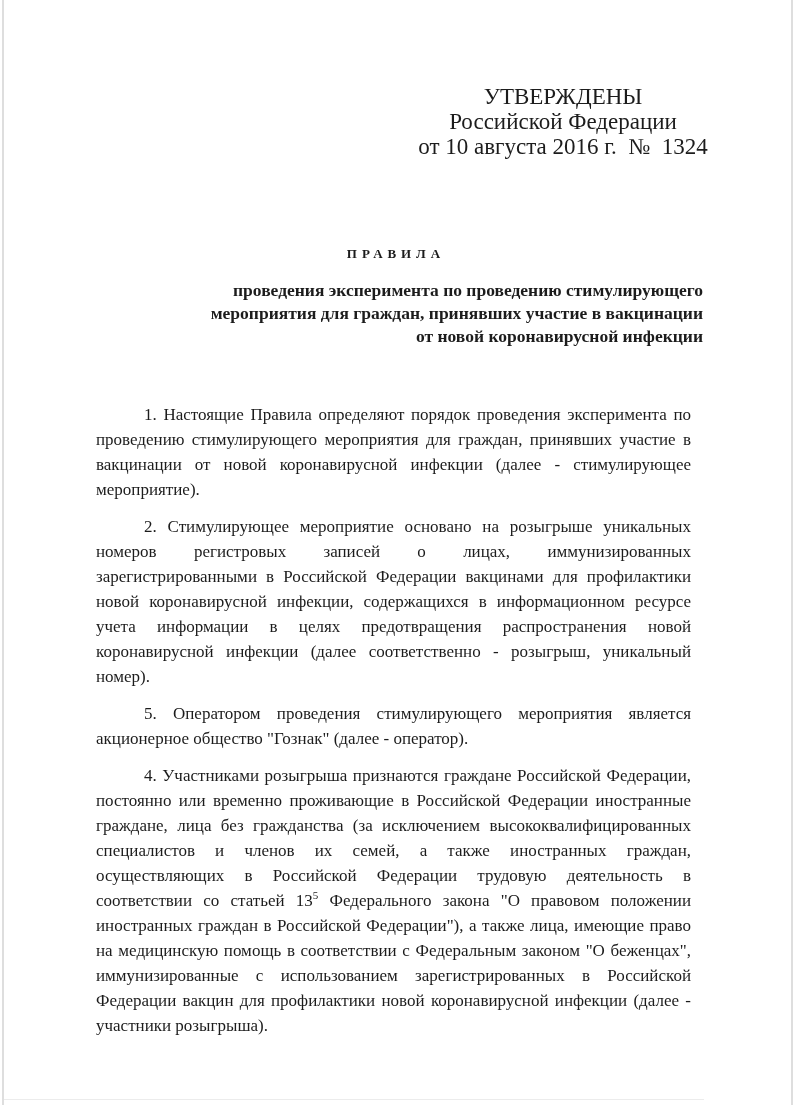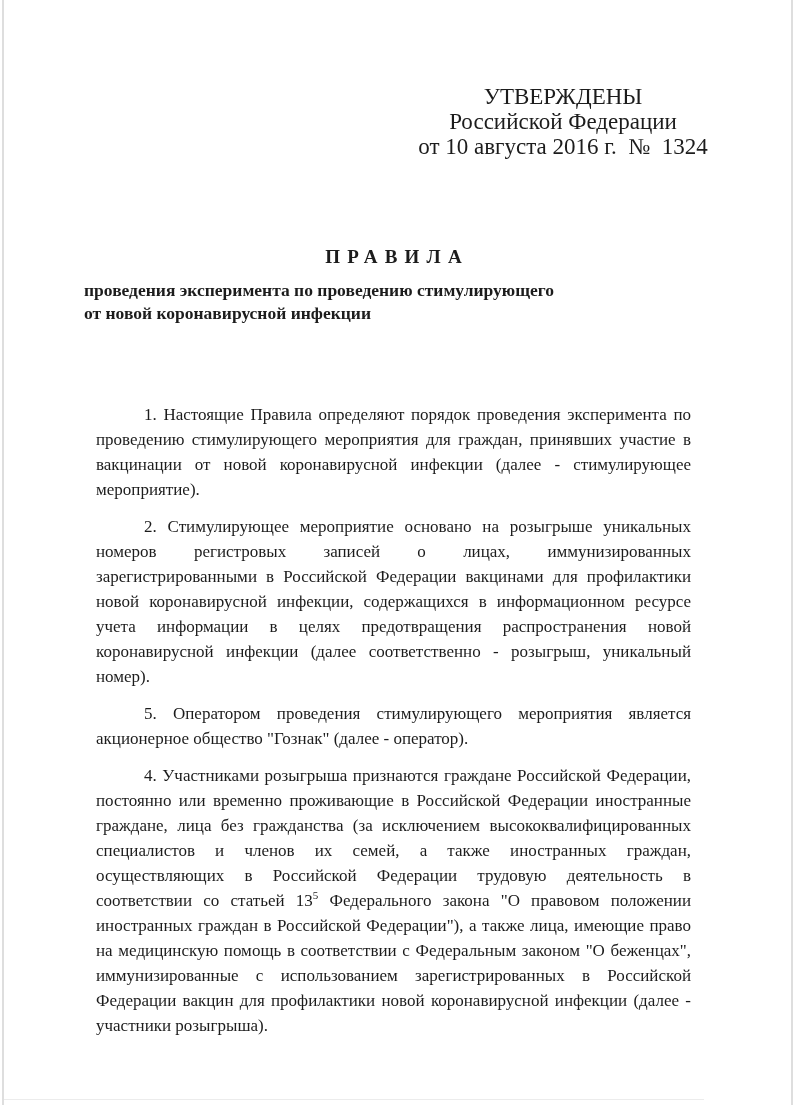--- a/index.html
+++ b/index.html
@@ -39,30 +39,30 @@
     line-height: 25px;
   }
   .approval-line { white-space: pre-wrap; }
   .doc-title {
     position: absolute;
     top: 246px;
     left: 84px;
     width: 619px;
     text-align: center;
     font-weight: bold;
-    font-size: 19px;
+    font-size: 13px;
     letter-spacing: 0.38em;
     text-indent: 0.38em; 
   }
   .doc-subtitle {
     position: absolute;
     top: 279px;
     left: 84px;
     width: 619px;
-    text-align: left;
+    text-align: right;
     font-weight: bold;
     font-size: 17.5px;
     line-height: 23px;
   }
   .body-text {
     position: absolute;
     top: 390px;
     left: 84px;
     width: 619px;
     font-size: 17px;
@@ -89,20 +89,21 @@
 <div class="approval-block">
   <div class="approval-line">УТВЕРЖДЕНЫ</div>
   <div class="approval-line">Российской Федерации</div>
   <div class="approval-line">от 10 августа 2016 г.  №  1324</div>
 </div>
 
 <div class="doc-title">ПРАВИЛА</div>
 
 <div class="doc-subtitle">
   <div>проведения эксперимента по проведению стимулирующего</div>
+  <div>мероприятия для граждан, принявших участие в вакцинации</div>
   <div>от новой коронавирусной инфекции</div>
 </div>
 
 <div class="body-text">
     <p><span>1. Настоящие Правила определяют порядок проведения эксперимента по проведению стимулирующего мероприятия для граждан, принявших участие в вакцинации от новой коронавирусной инфекции (далее - стимулирующее мероприятие).</span></p>
     <p><span>2. Стимулирующее мероприятие основано на розыгрыше уникальных номеров регистровых записей о лицах, иммунизированных зарегистрированными в Российской Федерации вакцинами для профилактики новой коронавирусной инфекции, содержащихся в&nbsp;информационном ресурсе учета информации в целях предотвращения распространения новой коронавирусной инфекции (далее соответственно - розыгрыш, уникальный номер).</span></p>
     <p><span>5. Оператором проведения стимулирующего мероприятия является акционерное общество "Гознак" (далее - оператор).</span></p>
     <p><span>4. Участниками розыгрыша признаются граждане Российской Федерации, постоянно или временно проживающие в Российской Федерации иностранные граждане, лица без гражданства (за исключением высококвалифицированных специалистов и членов их семей, а также иностранных граждан, осуществляющих в Российской Федерации трудовую деятельность в соответствии со статьей 13</span><sup>5</sup><span> Федерального закона "О правовом положении иностранных граждан в Российской Федерации"), а также лица, имеющие право на медицинскую помощь в соответствии с&nbsp;Федеральным законом "О беженцах", иммунизированные с&nbsp;использованием зарегистрированных в Российской Федерации вакцин для профилактики новой коронавирусной инфекции (далее - участники розыгрыша).</span></p>
   </div>
 

